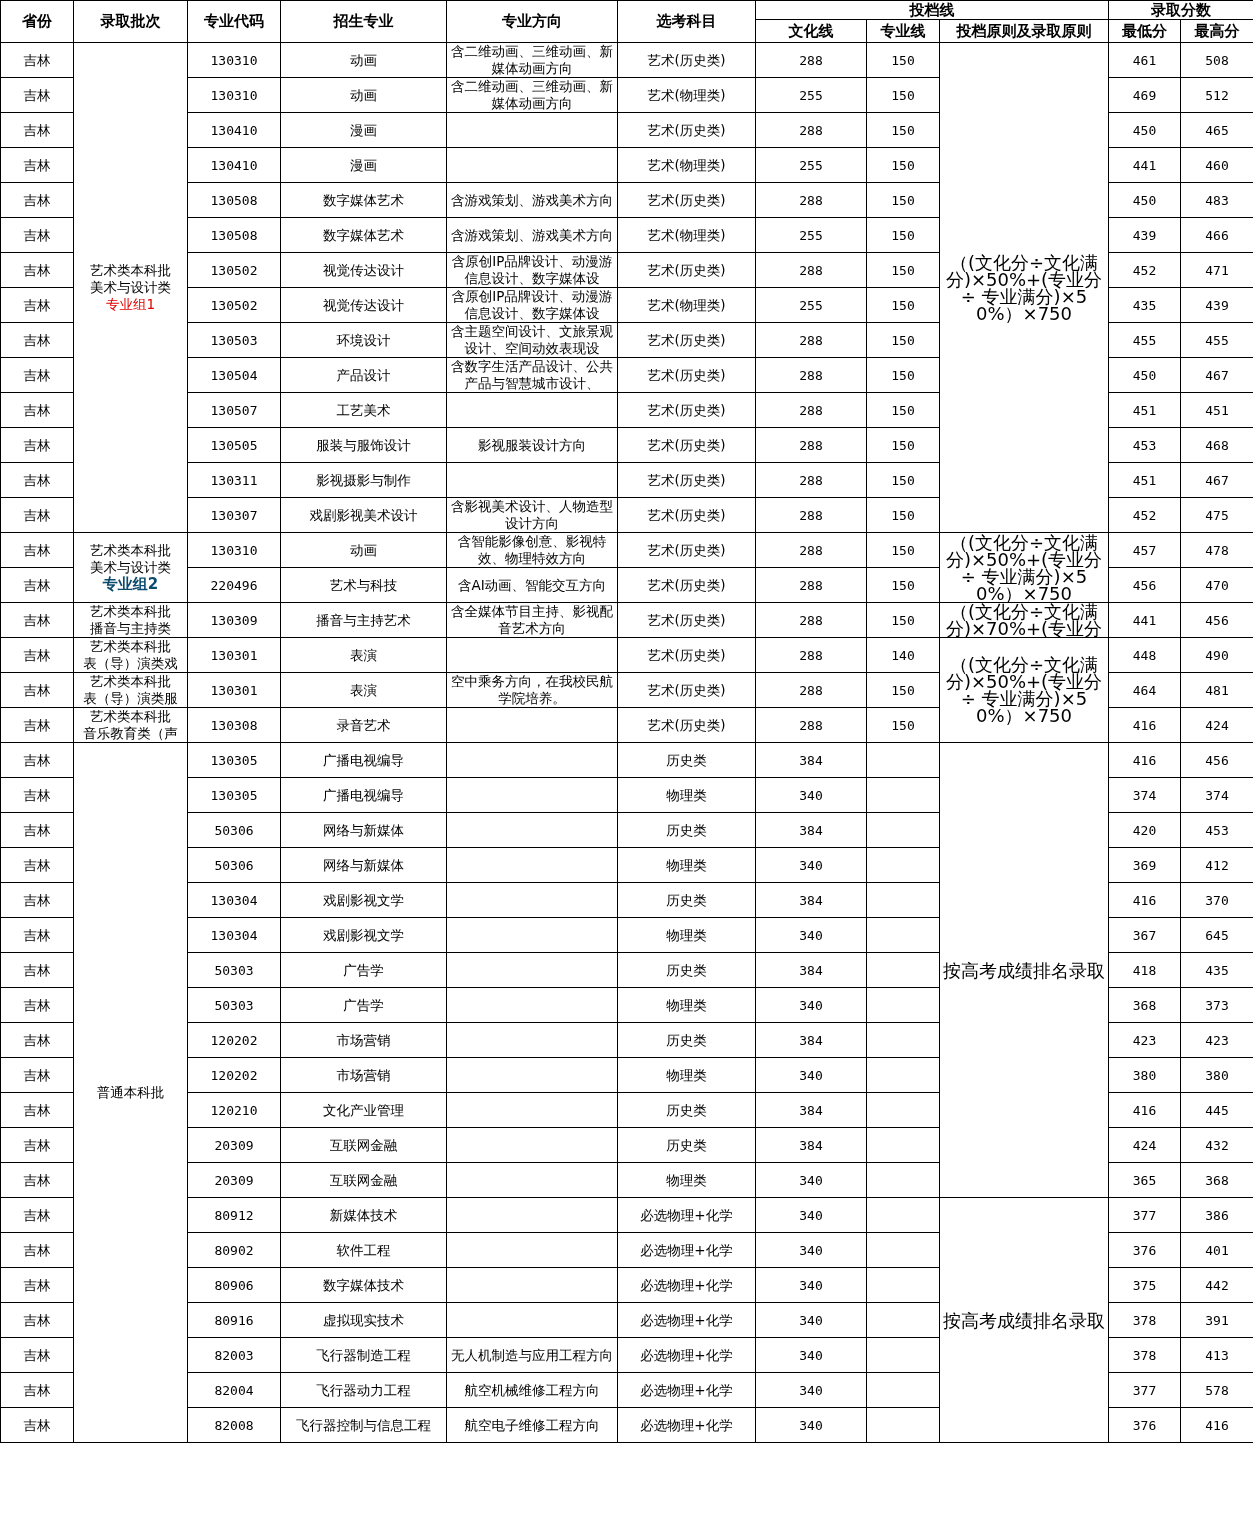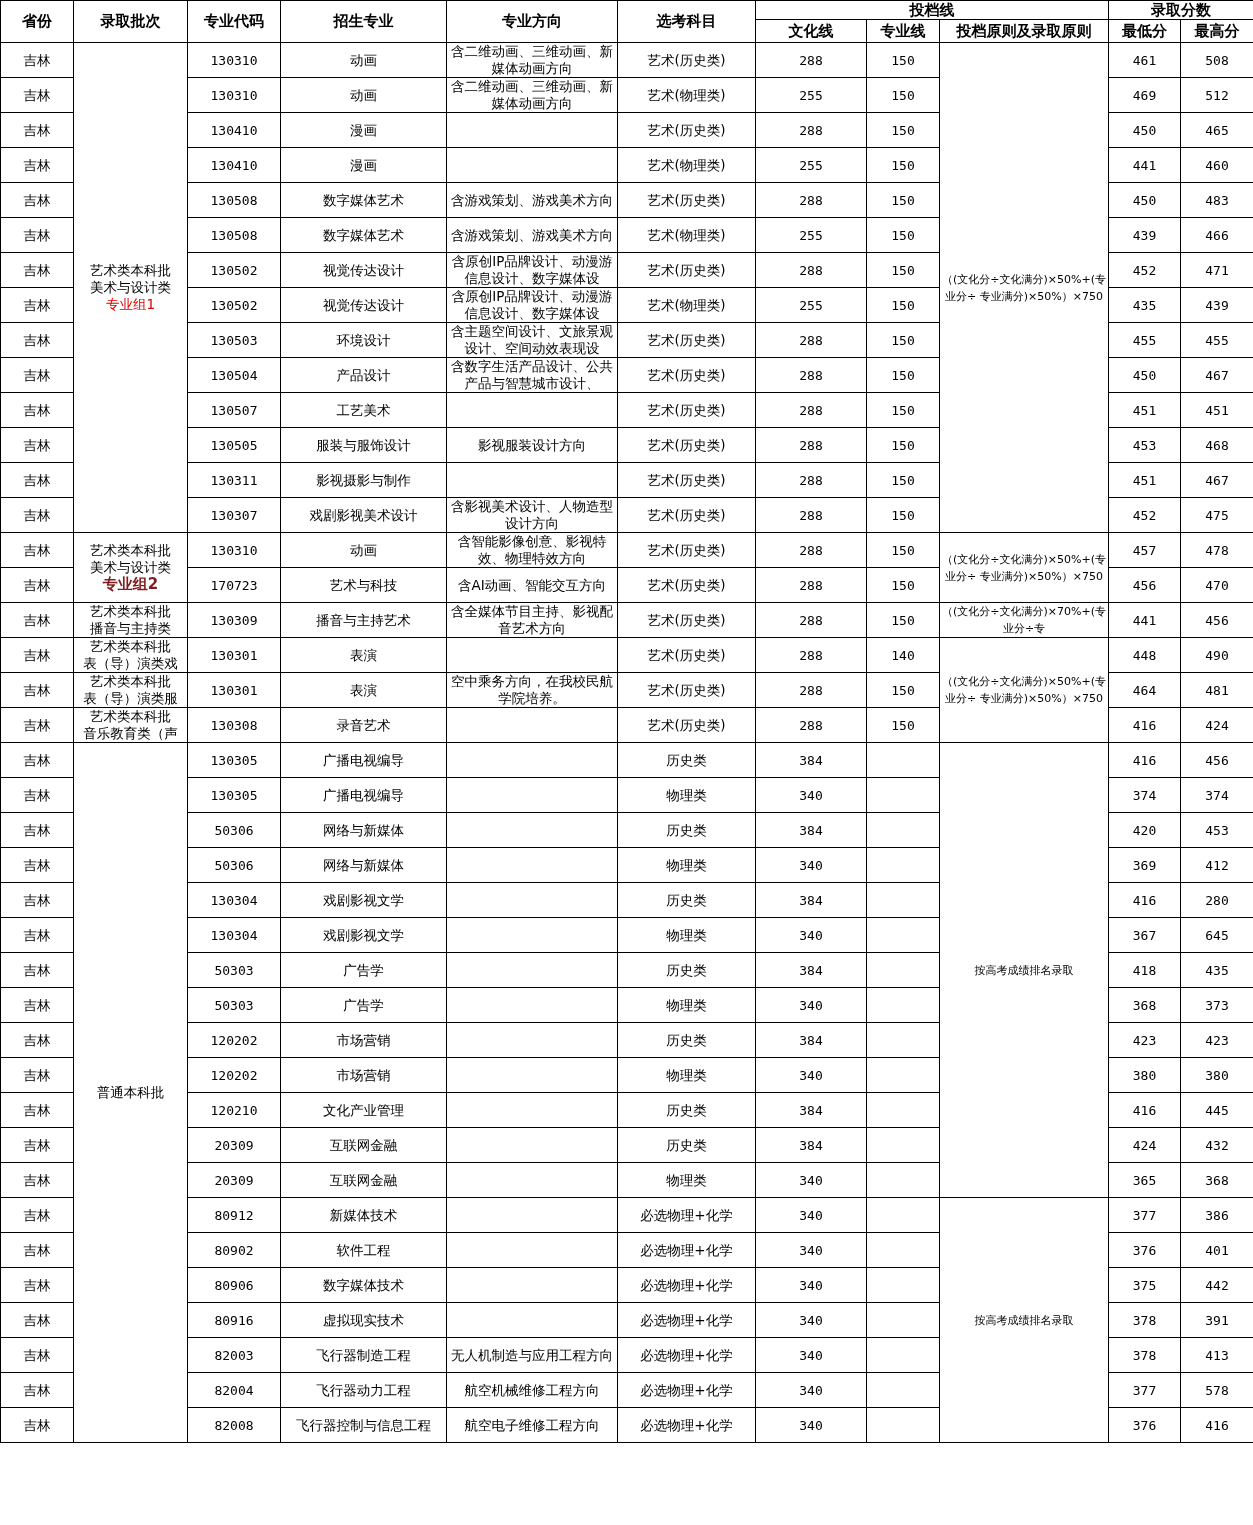--- a/index.html
+++ b/index.html
@@ -5,22 +5,22 @@
   html, body { margin: 0; padding: 0; background: #ffffff; }
   body { width: 1253px; height: 1525px; overflow: hidden; font-family: "DejaVu Sans", "Liberation Sans", sans-serif; color: #000; }
   table { border-collapse: collapse; table-layout: fixed; width: 1253px; border-radius: 19px; }
   td, th { border: 1.5px solid #000; text-align: center; vertical-align: middle; padding: 0 1px; font-size: 13.5px; line-height: 17px; overflow: hidden; word-break: break-all; }
   th { font-weight: bold; font-size: 15px; }
   thead tr.h1 th { height: 18px; line-height: 17px; }
   thead tr.h2 th { height: 22px; }
   tbody td { height: 34px; }
   .clip { display: block; max-height: 34px; overflow: hidden; }
   .red { color: #e00000; }
-  .red-bold { color: #7f1d1d; font-weight: bold; font-size: 15px; }
-  .rule { font-size: 11px; }
+  .red-bold { color: #0c4a6e; font-weight: bold; font-size: 15px; }
+  .rule { font-size: 18px; }
   .num { font-family: "DejaVu Sans Mono", "Liberation Mono", monospace; font-size: 13px; }
 </style>
 </head>
 <body>
 
 <table>
   <colgroup>
     <col style="width:73px">
       <col style="width:114px">
       <col style="width:93px">
@@ -255,21 +255,21 @@
         </td>
         <td>艺术(历史类)</td>
         <td class="num">288</td>
         <td class="num">150</td>
         <td class="rule" rowspan="2">（(文化分÷文化满分)×50%+(专业分÷ 专业满分)×50%）×750</td>
         <td class="num">457</td>
         <td class="num">478</td>
       </tr>
       <tr>
         <td>吉林</td>
-        <td class="num">170723</td>
+        <td class="num">220496</td>
         <td>艺术与科技</td>
         <td>
           <span class="clip">含AI动画、智能交互方向</span>
         </td>
         <td>艺术(历史类)</td>
         <td class="num">288</td>
         <td class="num">150</td>
         <td class="num">456</td>
         <td class="num">470</td>
       </tr>
@@ -405,21 +405,21 @@
         <td>吉林</td>
         <td class="num">130304</td>
         <td>戏剧影视文学</td>
         <td>
           <span class="clip"></span>
         </td>
         <td>历史类</td>
         <td class="num">384</td>
         <td class="num"></td>
         <td class="num">416</td>
-        <td class="num">280</td>
+        <td class="num">370</td>
       </tr>
       <tr>
         <td>吉林</td>
         <td class="num">130304</td>
         <td>戏剧影视文学</td>
         <td>
           <span class="clip"></span>
         </td>
         <td>物理类</td>
         <td class="num">340</td>

